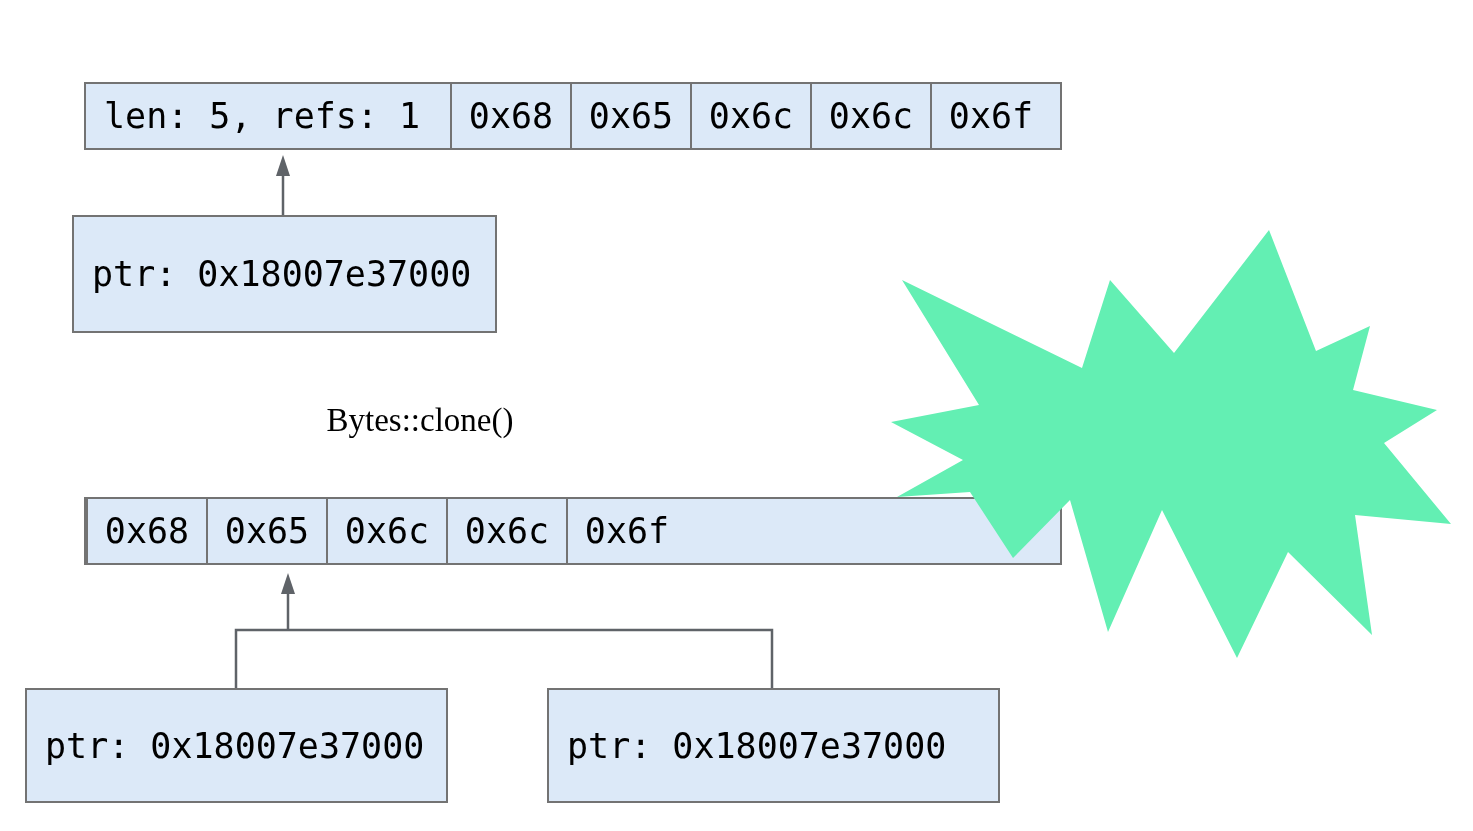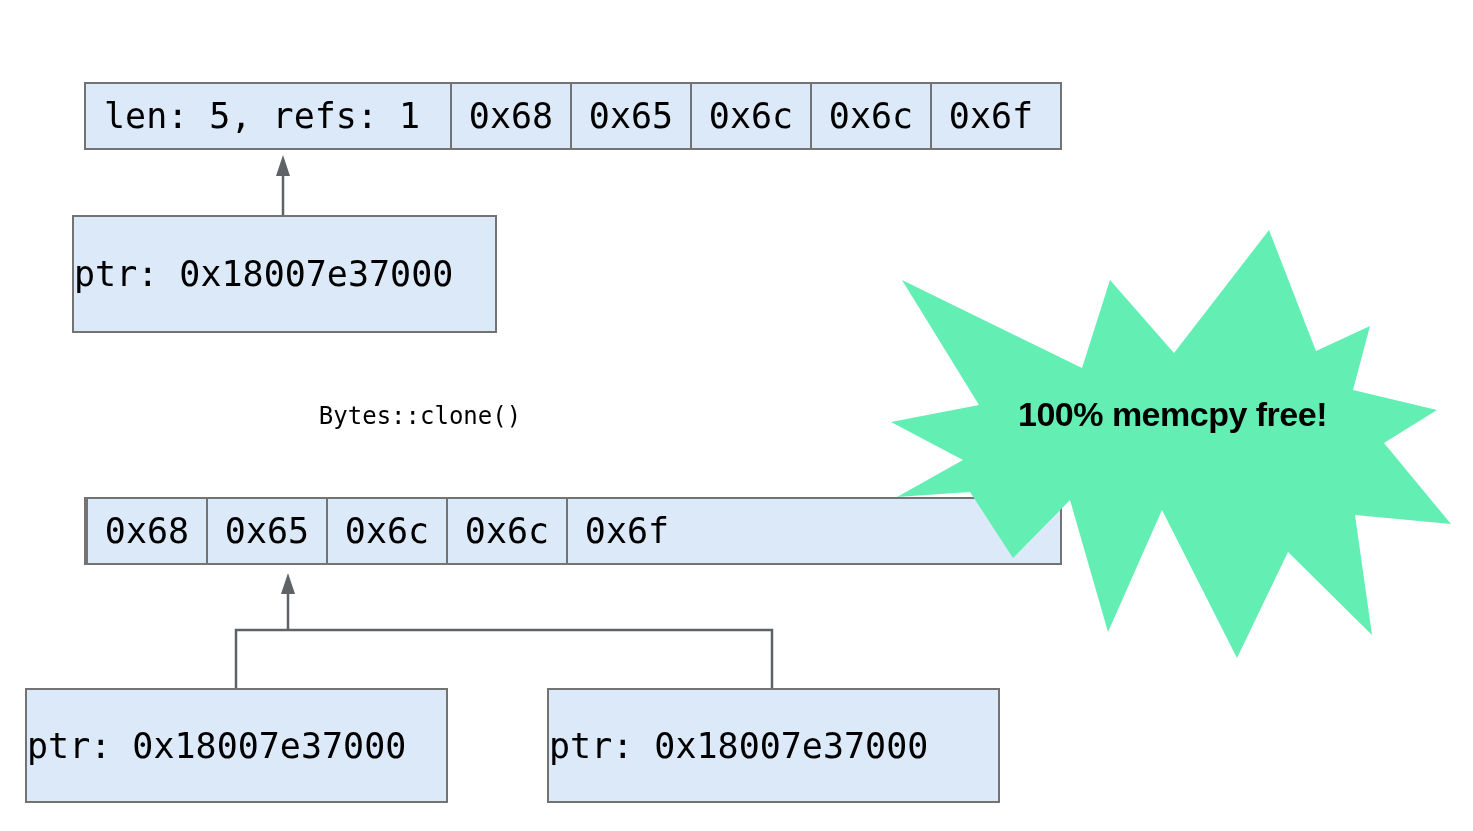--- a/index.html
+++ b/index.html
@@ -42,29 +42,31 @@
     width:364px;
     justify-content:flex-start;
     padding-left:18px;
     border-left:none;
   }
   .ptr-box{
     position:absolute;
     background:var(--box-fill);
     border:2px solid var(--box-border);
     display:flex;align-items:center;
+    padding-left:18px;
     font-size:35px;
     z-index:2;
   }
   .op-label{
     position:absolute;
     left:260px;top:402px;width:320px;
     text-align:center;
-    font-size:24px;
+    font-size:33px;
     z-index:2;
+    font-family:Liberation Serif, serif;
   }
   .starburst{
     position:absolute;
     left:885px;top:225px;width:575px;height:440px;
     z-index:3;
   }
   .starburst svg{position:absolute;left:0;top:0;}
   .starburst .burst-text{
     position:absolute;
     left:0;top:170px;width:100%;
@@ -120,16 +122,15 @@
   <div class="ptr-box" style="left:25px;top:688px;width:423px;height:115px;">ptr: 0x18007e37000</div>
   <div class="ptr-box" style="left:547px;top:688px;width:453px;height:115px;">ptr: 0x18007e37000</div>
 
   <div class="starburst">
     <svg width="575" height="440" viewBox="0 0 575 440" aria-hidden="true">
       <polygon fill="var(--green)" points="
         17,55 197,143 225,55 289,128 384,5 431,126 485,101 468,165
         552,185 499,218 566,299 470,290 487,410 403,327 352,433 277,285
         223,407 185,275 128,333 85,267 12,272 78,235 6,197 94,180"></polygon>
     </svg>
-    <div class="burst-text">100% memcpy free!</div>
   </div>
 
 </div>
 
 </body></html>

